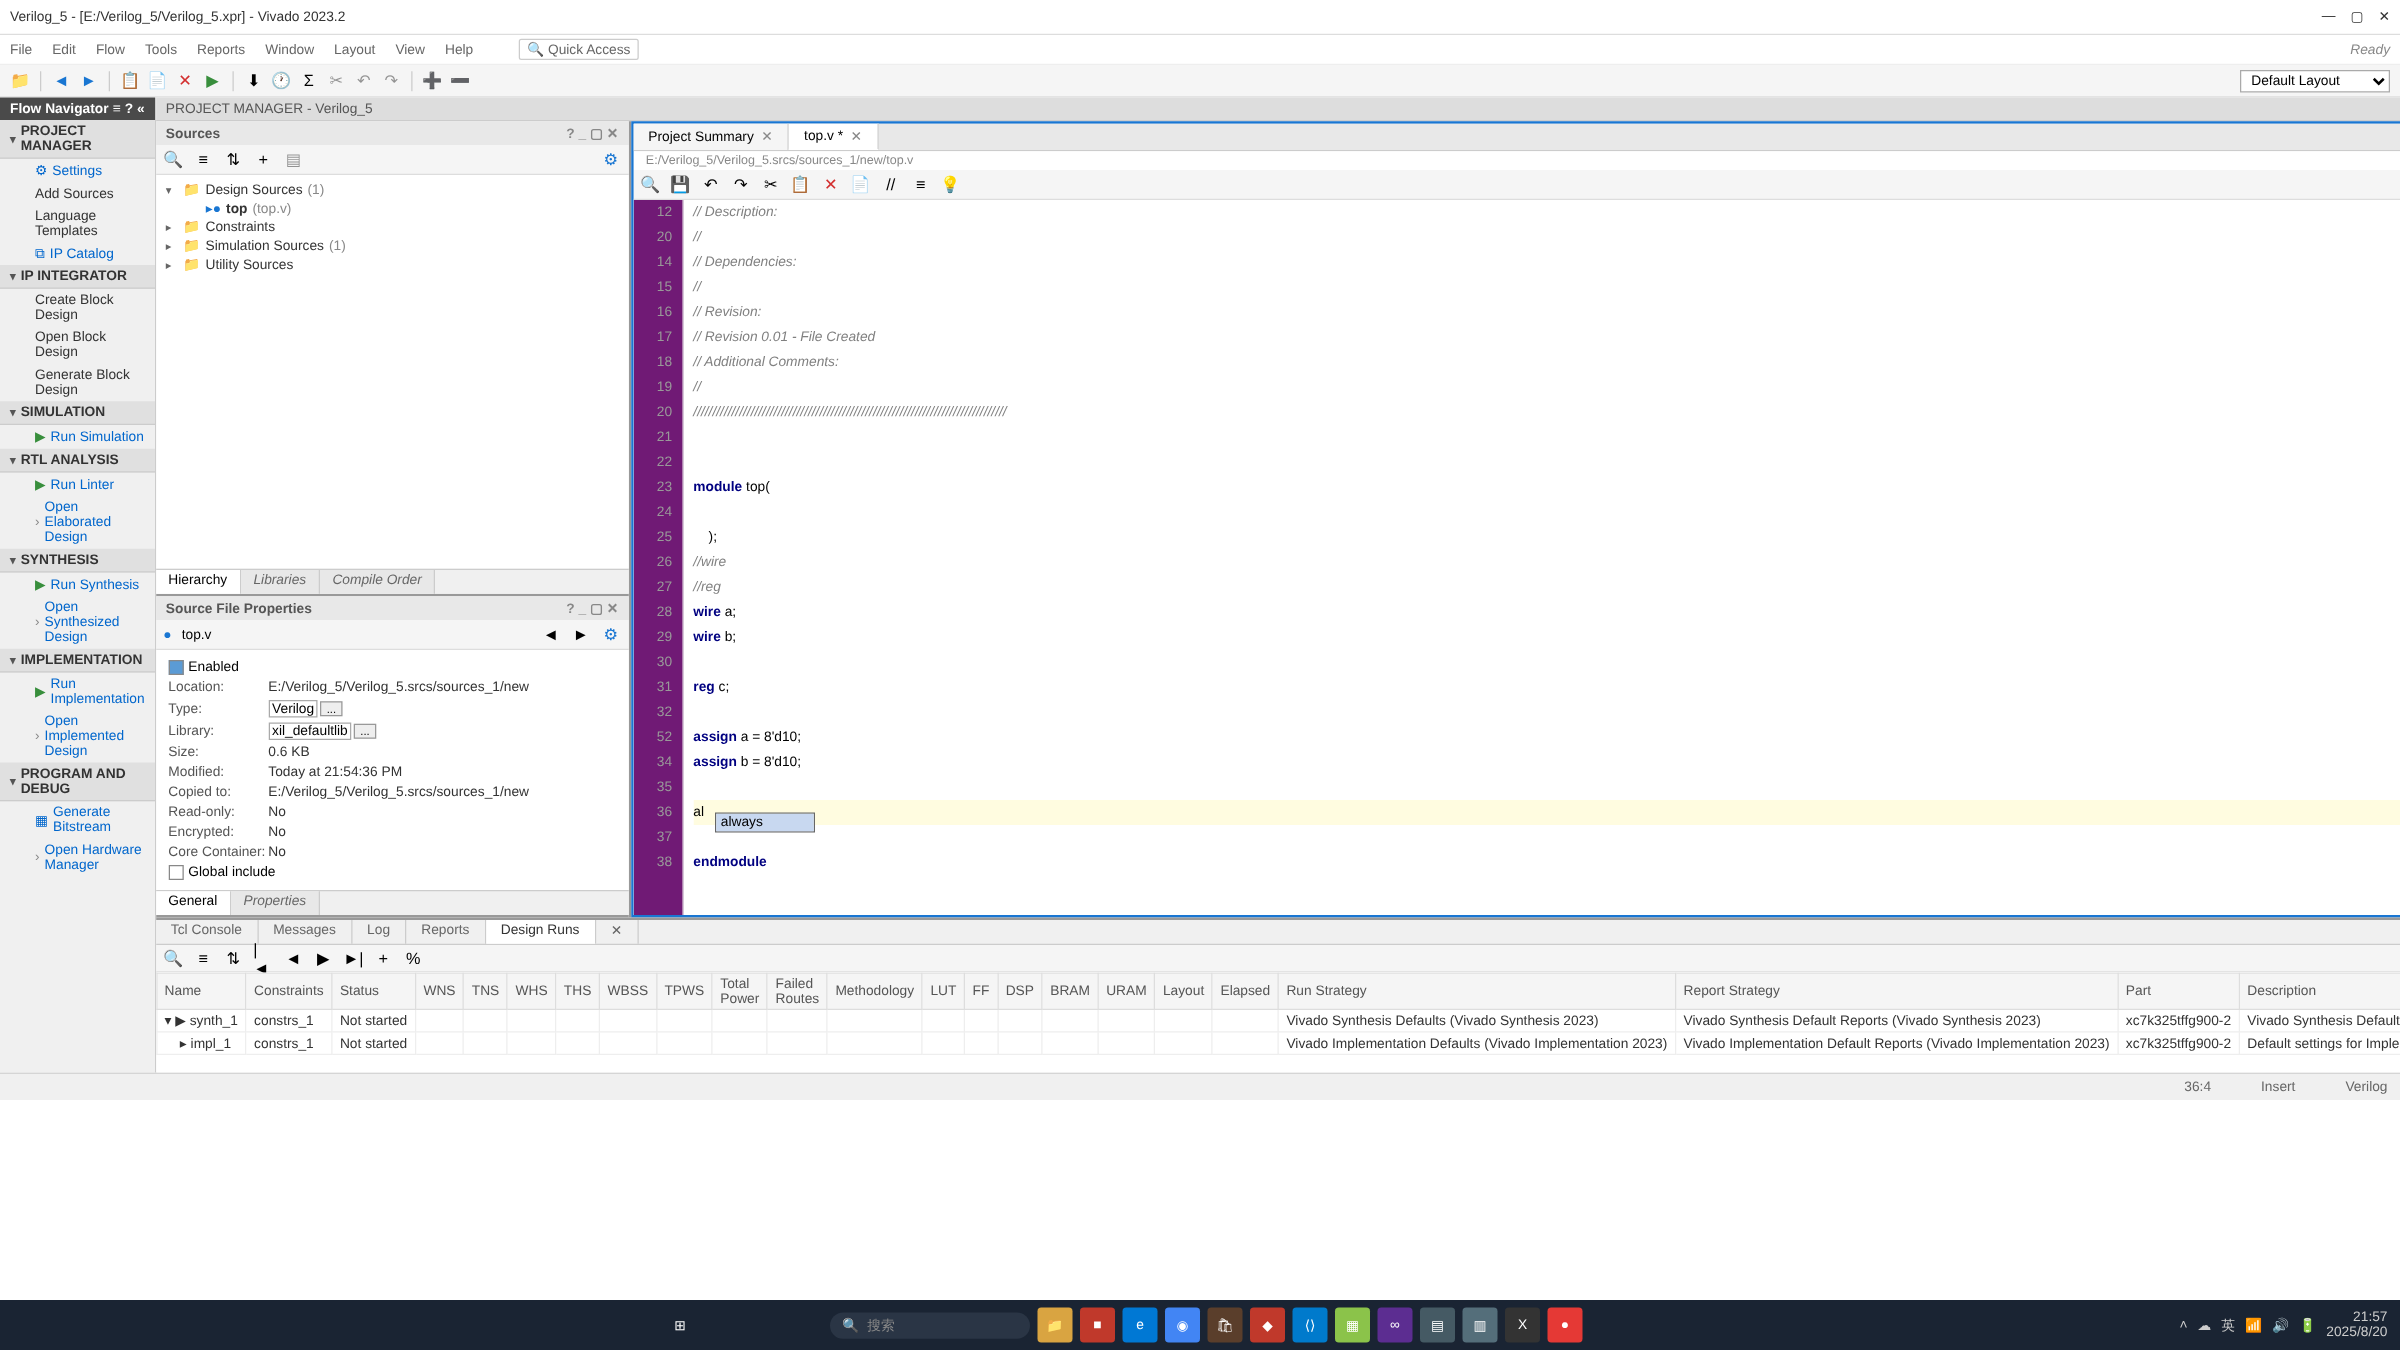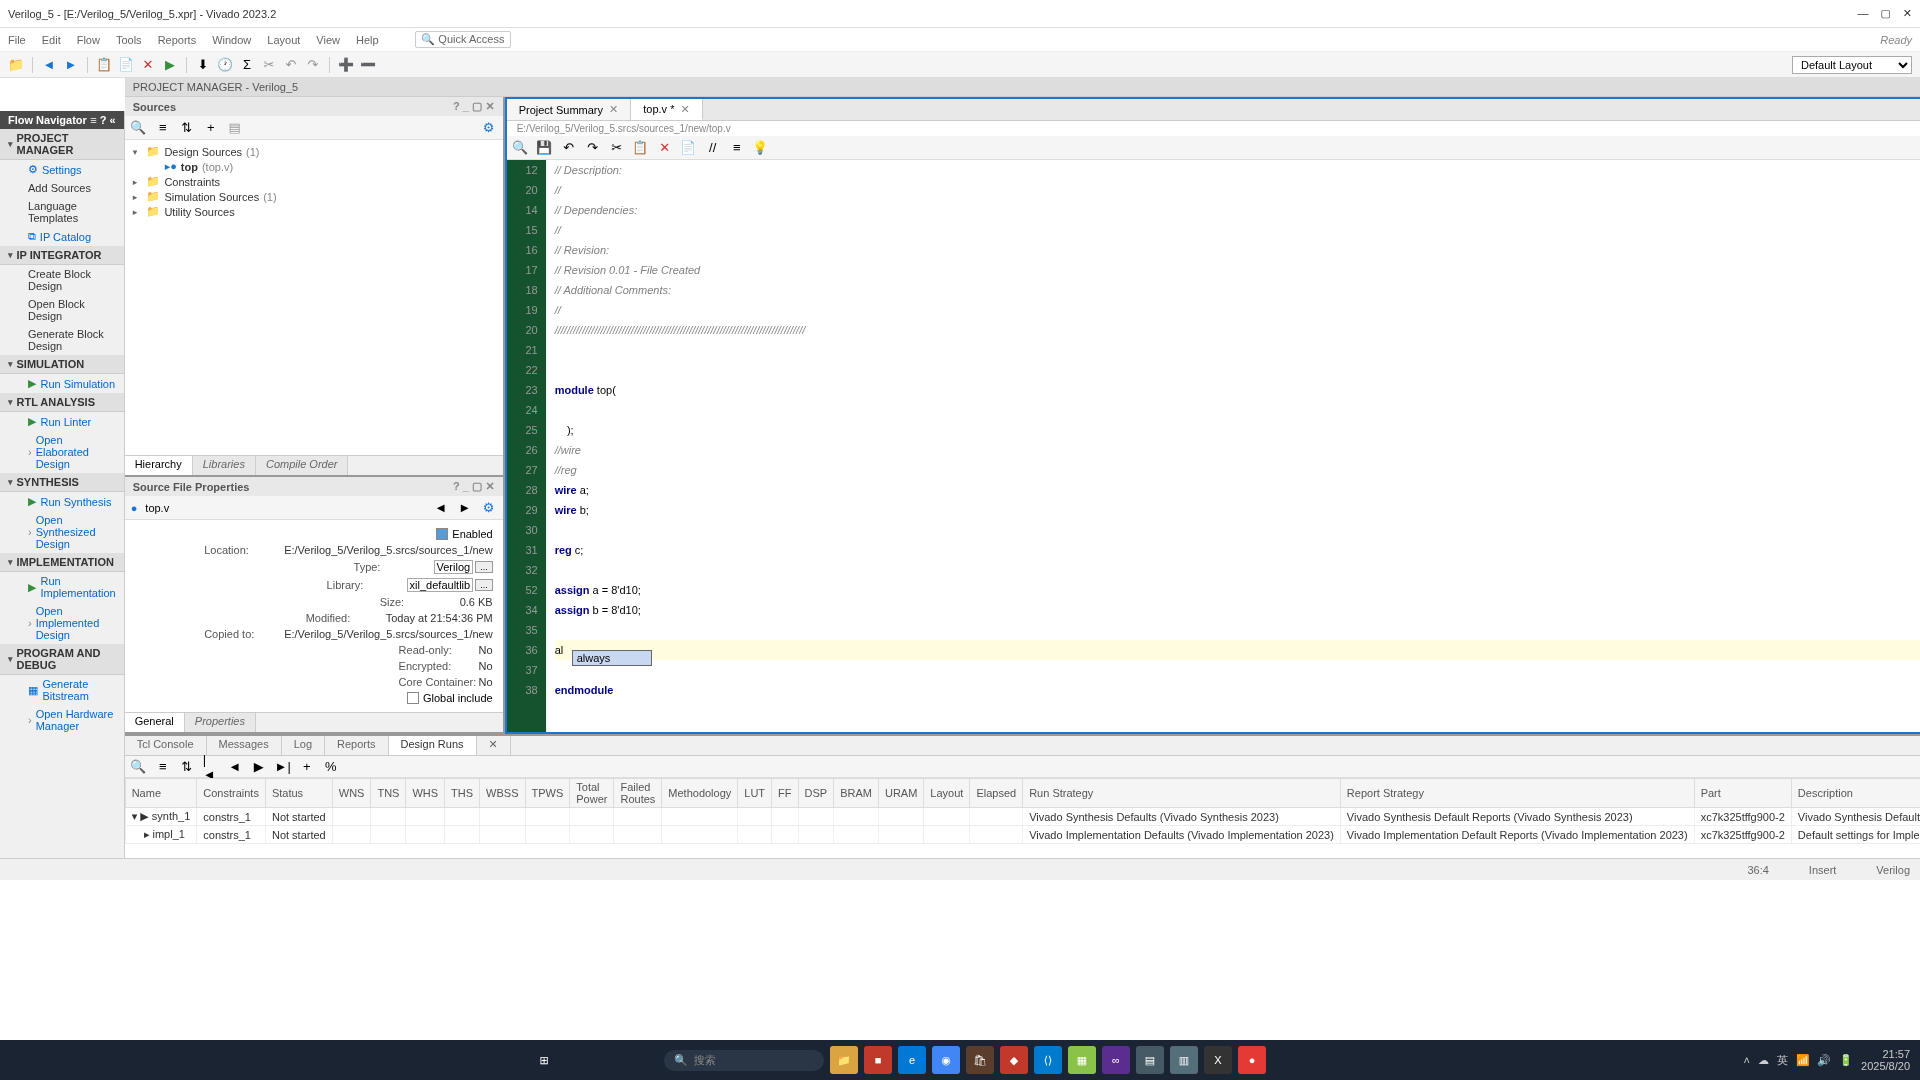--- a/index.html
+++ b/index.html
@@ -10,21 +10,21 @@
 .titlebar-controls span { cursor: pointer; color: #333; }
 .menubar { height: 24px; background: #fff; display: flex; align-items: center; padding: 0 8px; gap: 16px; border-bottom: 1px solid #eee; }
 .menubar span { color: #666; cursor: pointer; }
 .menubar .quick { margin-left: 20px; border: 1px solid #ccc; padding: 1px 6px; border-radius: 2px; color: #888; }
 .menubar .user { margin-left: auto; color: #888; font-style: italic; }
 .toolbar { height: 26px; background: #f5f5f5; display: flex; align-items: center; padding: 0 8px; gap: 6px; border-bottom: 1px solid #ddd; }
 .tb-icon { width: 16px; height: 16px; display: inline-flex; align-items: center; justify-content: center; cursor: pointer; font-size: 13px; }
 .tb-sep { width: 1px; height: 16px; background: #ccc; margin: 0 2px; }
 .layout-select { margin-left: auto; border: 1px solid #aaa; padding: 1px 4px; width: 120px; background: #fff; }
 .main-area { display: flex; height: 780px; }
-.flow-nav { width: 190px; background: #f0f0f0; border-right: 1px solid #ccc; display: flex; flex-direction: column; margin-top: 33px; }
+.flow-nav { width: 190px; background: #f0f0f0; border-right: 1px solid #ccc; display: flex; flex-direction: column; }
 .flow-header { background: #4a4a4a; color: #fff; padding: 3px 8px; font-weight: bold; display: flex; justify-content: space-between; }
 .flow-section { padding: 3px 8px; background: #e0e0e0; border-bottom: 1px solid #ccc; font-weight: bold; color: #333; display: flex; align-items: center; gap: 4px; }
 .flow-item { padding: 3px 8px 3px 28px; color: #0066cc; cursor: pointer; display: flex; align-items: center; gap: 4px; }
 .flow-item.plain { color: #333; }
 .flow-tri { color: #555; font-size: 9px; }
 .center-area { flex: 1; display: flex; flex-direction: column; }
 .project-bar { height: 22px; background: #ddd; padding: 3px 8px; color: #555; border-bottom: 1px solid #ccc; }
 .center-split { flex: 1; display: flex; }
 .left-panels { width: 380px; display: flex; flex-direction: column; border-right: 2px solid #999; }
 .panel { border-bottom: 2px solid #999; display: flex; flex-direction: column; }
@@ -33,34 +33,34 @@
 .panel-toolbar { height: 24px; background: #f5f5f5; display: flex; align-items: center; padding: 0 6px; gap: 8px; border-bottom: 1px solid #ddd; }
 .sources-tree { flex: 1; padding: 4px; background: #fff; overflow: auto; }
 .tree-item { padding: 1px 4px; display: flex; align-items: center; gap: 4px; color: #333; }
 .tree-item .expand { color: #666; font-size: 9px; width: 10px; }
 .tree-item .folder { color: #d9a441; }
 .tree-item .count { color: #888; }
 .tabs-bottom { height: 20px; background: #f0f0f0; border-top: 1px solid #ccc; display: flex; }
 .tab-btm { padding: 2px 10px; border-right: 1px solid #ccc; background: #fff; cursor: pointer; }
 .tab-btm.inactive { background: #e8e8e8; color: #666; font-style: italic; }
 .props-body { flex: 1; padding: 6px 10px; background: #fff; overflow: auto; }
-.prop-row { display: flex; padding: 2px 0; align-items: center; justify-content: flex-end; }
+.prop-row { display: flex; padding: 2px 0; align-items: center; }
 .prop-label { width: 80px; color: #555; }
 .prop-val { color: #333; }
 .prop-input { border: 1px solid #aaa; padding: 0 2px; background: #fff; }
 .prop-btn { border: 1px solid #999; padding: 0 4px; margin-left: 2px; background: #eee; cursor: pointer; font-size: 9px; }
 .editor-area { flex: 1; display: flex; flex-direction: column; border: 2px solid #1976d2; }
 .editor-tabs { height: 22px; background: #e8e8e8; display: flex; border-bottom: 1px solid #ccc; }
 .ed-tab { padding: 3px 12px; border-right: 1px solid #ccc; background: #f5f5f5; cursor: pointer; display: flex; align-items: center; gap: 6px; }
 .ed-tab.active { background: #fff; border-bottom: 1px solid #fff; }
 .ed-tab .x { color: #888; cursor: pointer; }
 .ed-path { padding: 2px 10px; color: #888; font-size: 10px; background: #fff; }
 .ed-toolbar { height: 24px; background: #f5f5f5; display: flex; align-items: center; padding: 0 6px; gap: 8px; border-bottom: 1px solid #ddd; }
 .code-area { flex: 1; display: flex; background: #fff; overflow: auto; font-family: "Consolas", monospace; font-size: 13px; position: relative; }
-.gutter { width: 40px; text-align: right; padding-right: 8px; color: #999; background: #14532d; border-right: 1px solid #eee; }
+.gutter { width: 40px; text-align: right; padding-right: 8px; color: #999; background: #701a75; border-right: 1px solid #eee; }
 .gutter div { height: 20px; line-height: 20px; }
 .code-lines { flex: 1; padding-left: 8px; }
 .code-lines div { height: 20px; line-height: 20px; white-space: pre; }
 .kw { color: #000080; font-weight: bold; }
 .com { color: #808080; font-style: italic; }
 .autocomplete { position: absolute; background: #fff; border: 1px solid #666; min-width: 80px; }
 .autocomplete-item { background: #c8d8f0; padding: 1px 4px; }
 .highlight-line { background: #fffce0; }
 .bottom-panel { height: 200px; border-top: 2px solid #999; display: flex; flex-direction: column; }
 .bot-tabs { height: 20px; background: #f0f0f0; display: flex; border-bottom: 1px solid #ccc; }

